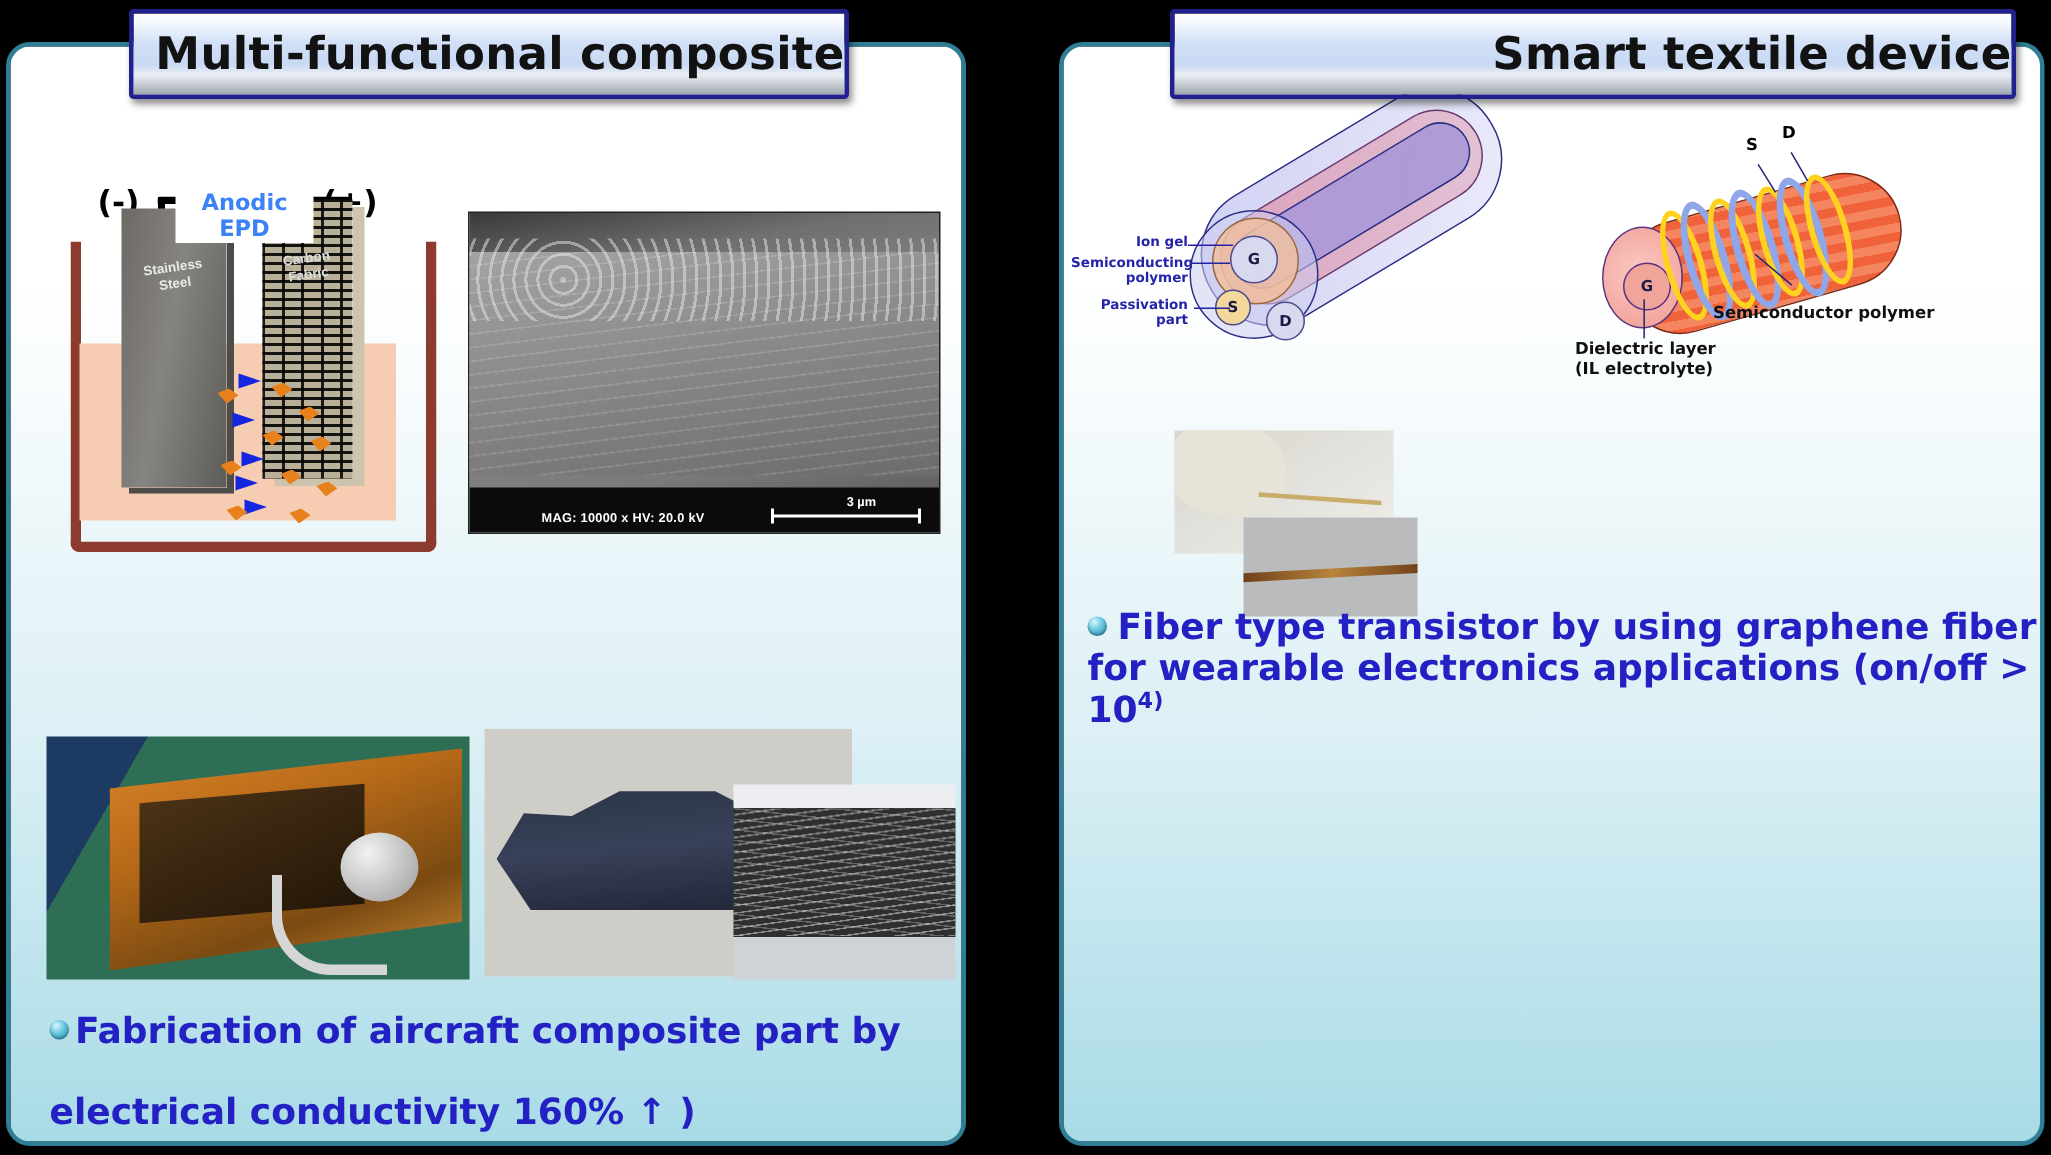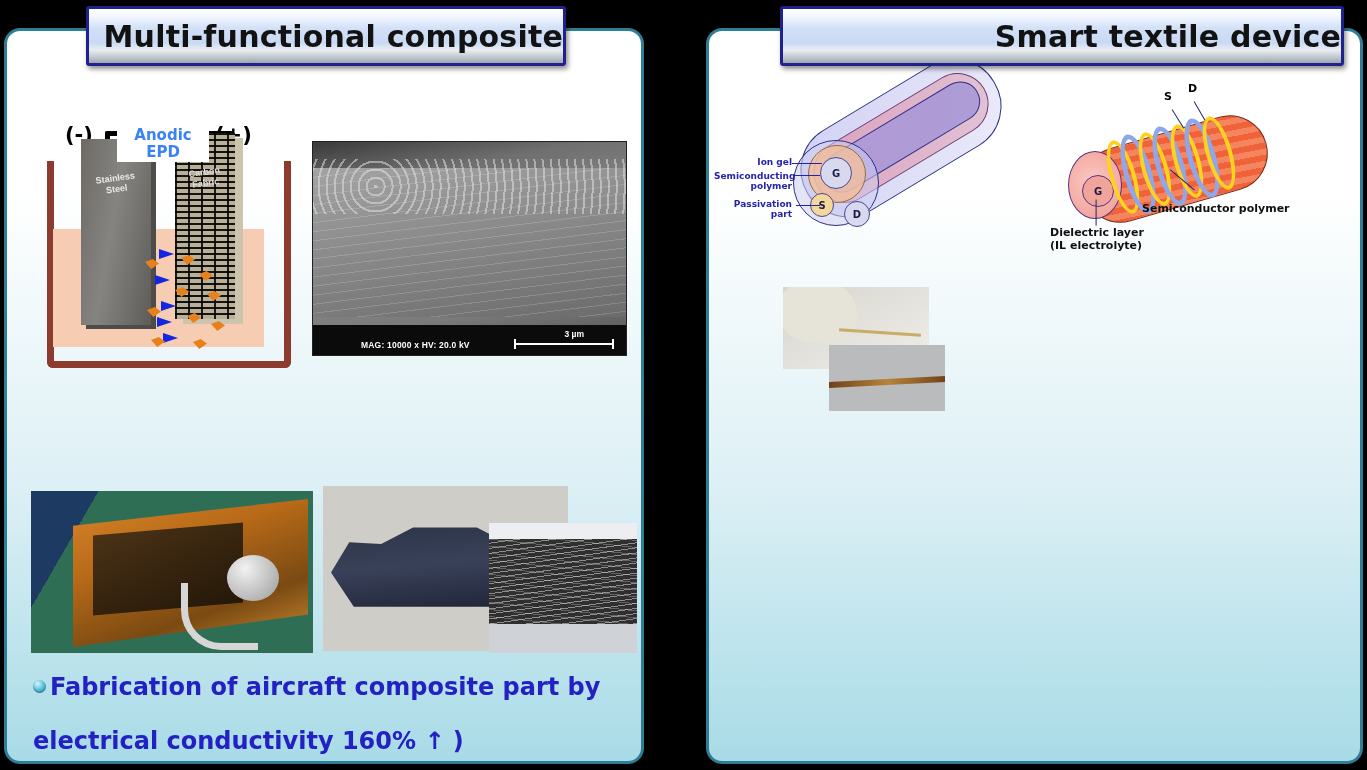--- a/index.html
+++ b/index.html
@@ -255,20 +255,25 @@
     </div>
 
     <div class="art" style="left:74px;top:256px;width:146px;height:82px;background:linear-gradient(150deg,#d7d5cd,#efeeea);overflow:hidden;">
       <div style="position:absolute;left:-4px;top:-6px;width:78px;height:62px;border-radius:40% 50% 38% 46%;background:#e6e3d8;"></div>
       <div style="position:absolute;left:56px;top:44px;width:82px;height:3px;background:#c9ab6a;transform:rotate(4deg);"></div>
     </div>
     <div class="art" style="left:120px;top:314px;width:116px;height:66px;background:#b9bbbd;overflow:hidden;">
       <div style="position:absolute;left:-4px;top:34px;width:126px;height:6px;background:linear-gradient(to right,#6b3c18,#b8833c,#6b3c18);transform:rotate(-3deg);"></div>
     </div>
 
+    <div class="caption" style="left:16px;top:374px;width:634px;font-size:24px;">
+      <span class="bullet"></span><span>Fiber type transistor by using graphene fiber</span><br>
+      <span>for wearable electronics applications (on/off &gt;</span><br>
+      <span>10</span><sup>4)</sup>
+    </div>
 
   </div>
 
   <div class="plate left">
     <span class="plate-label">Multi-functional composite</span>
   </div>
   <div class="plate right">
     <span class="plate-label">Smart textile device</span>
   </div>
 

